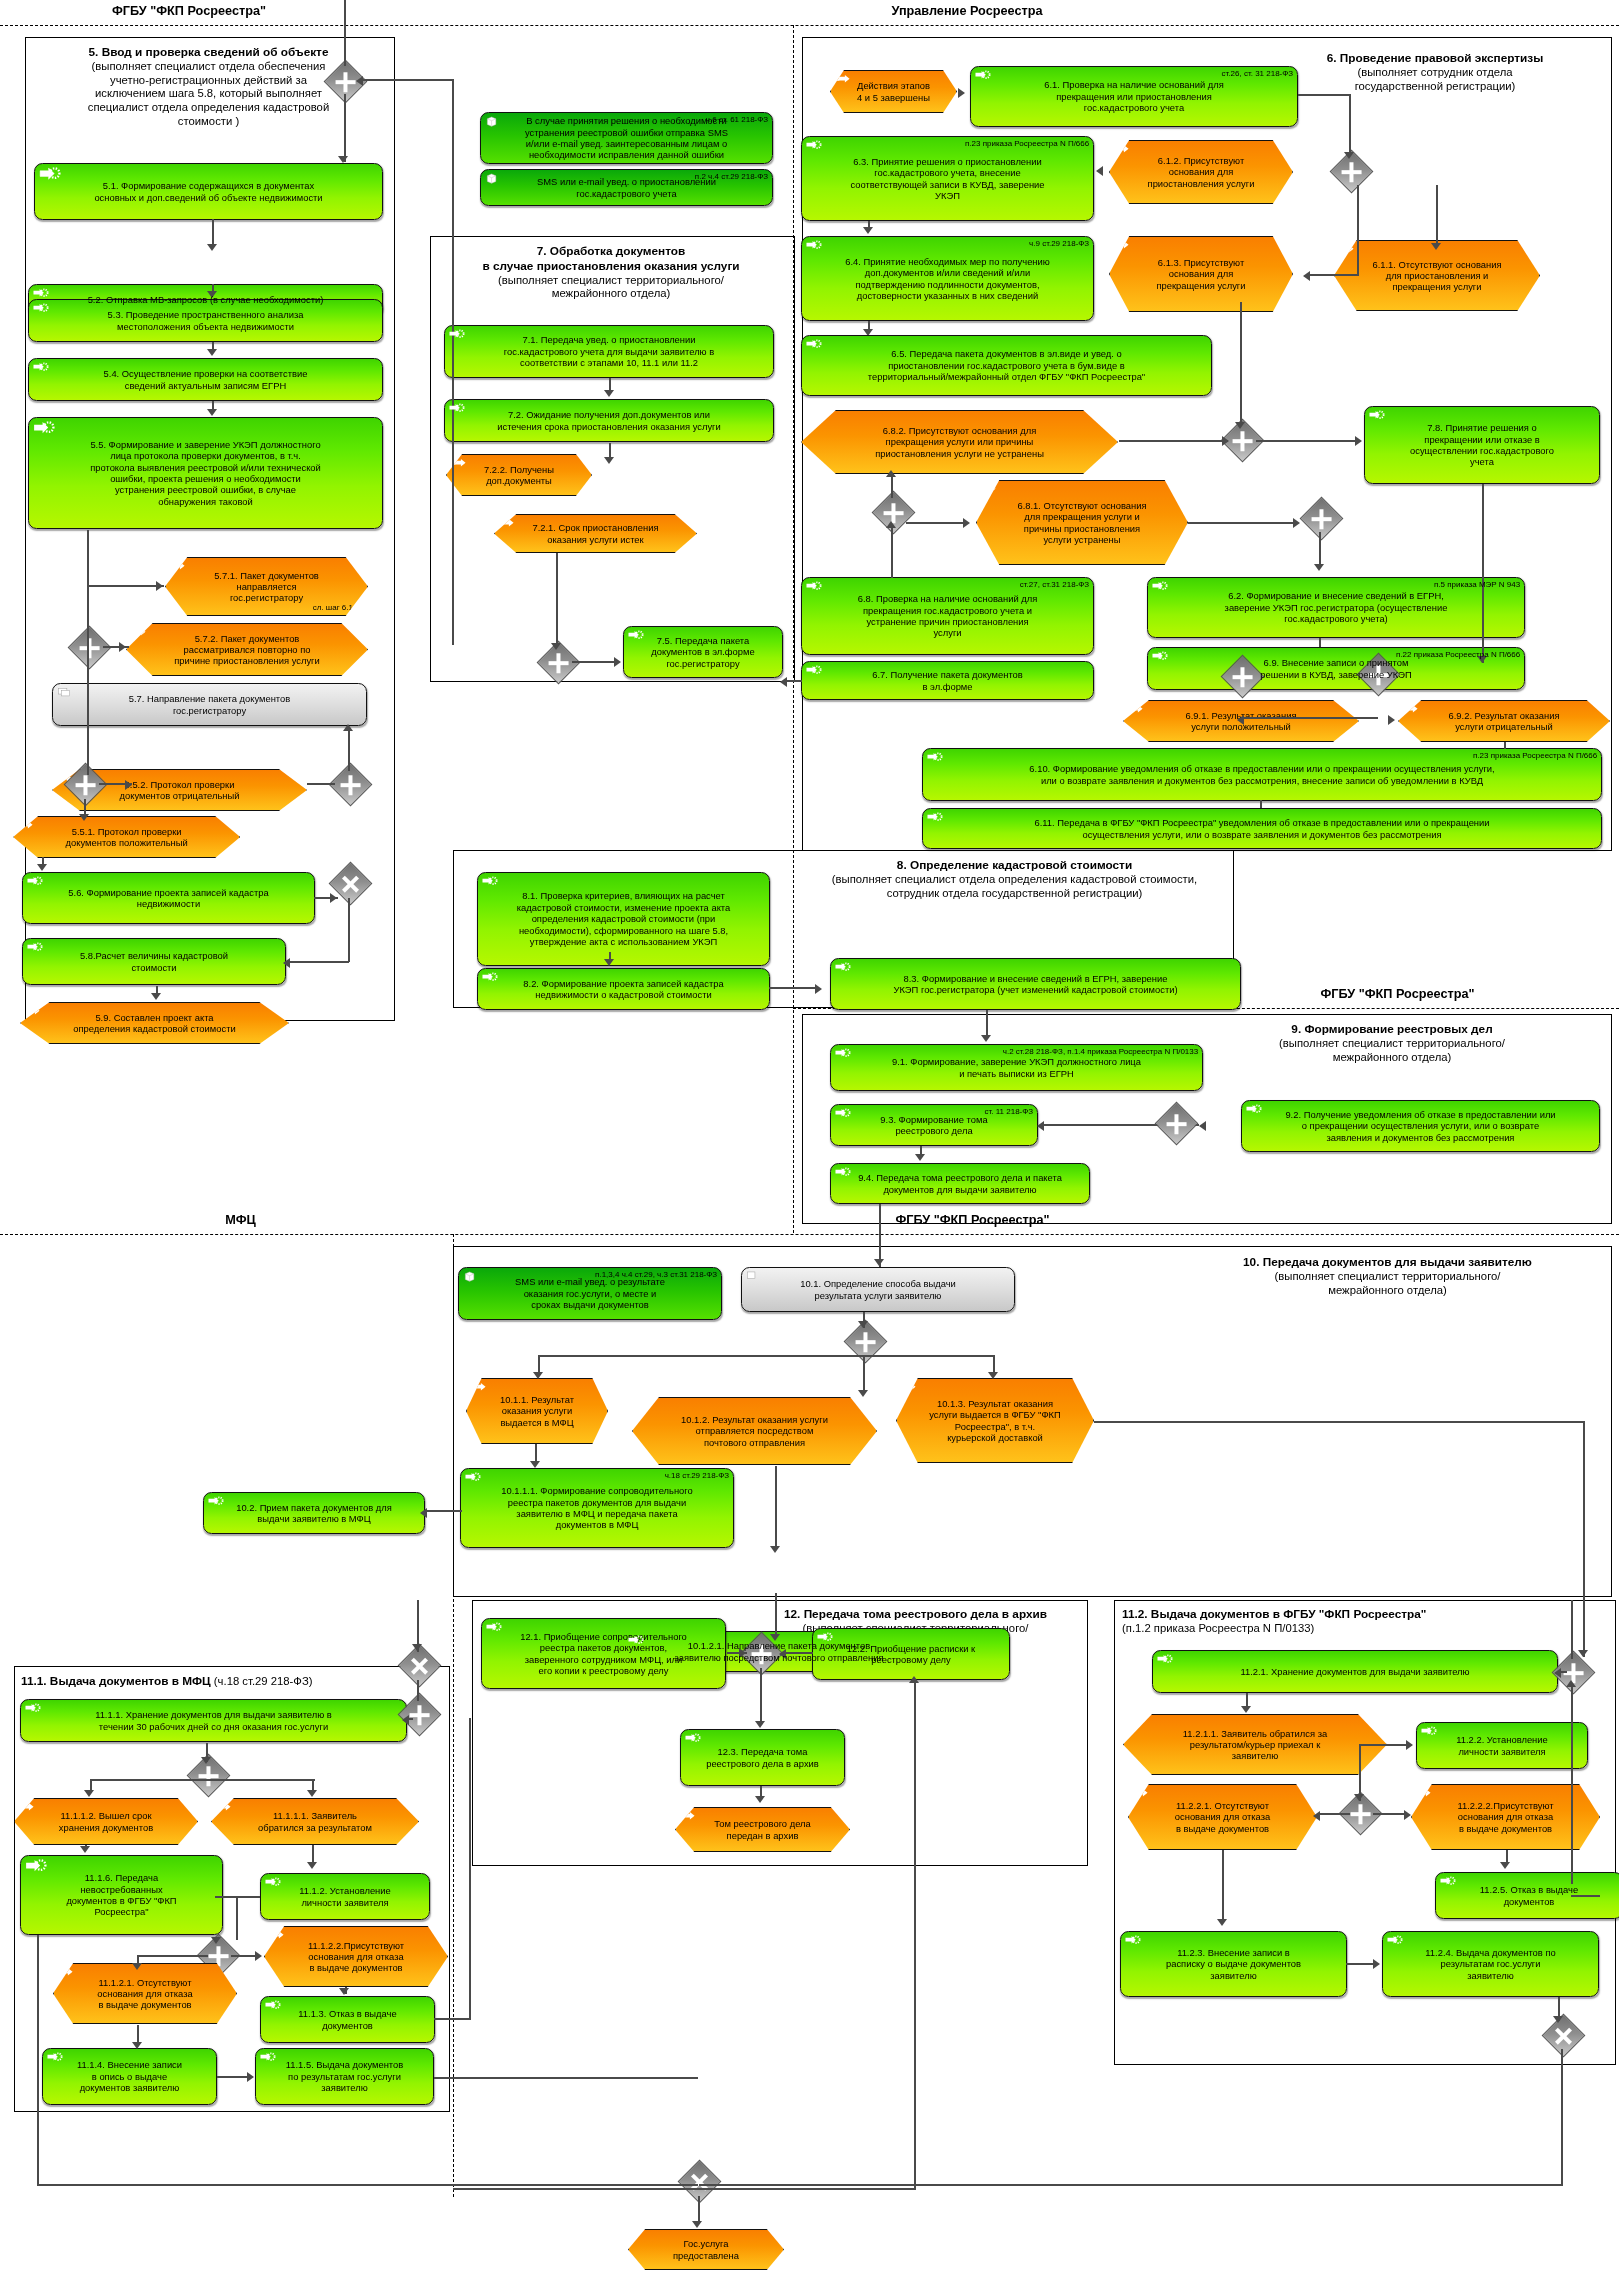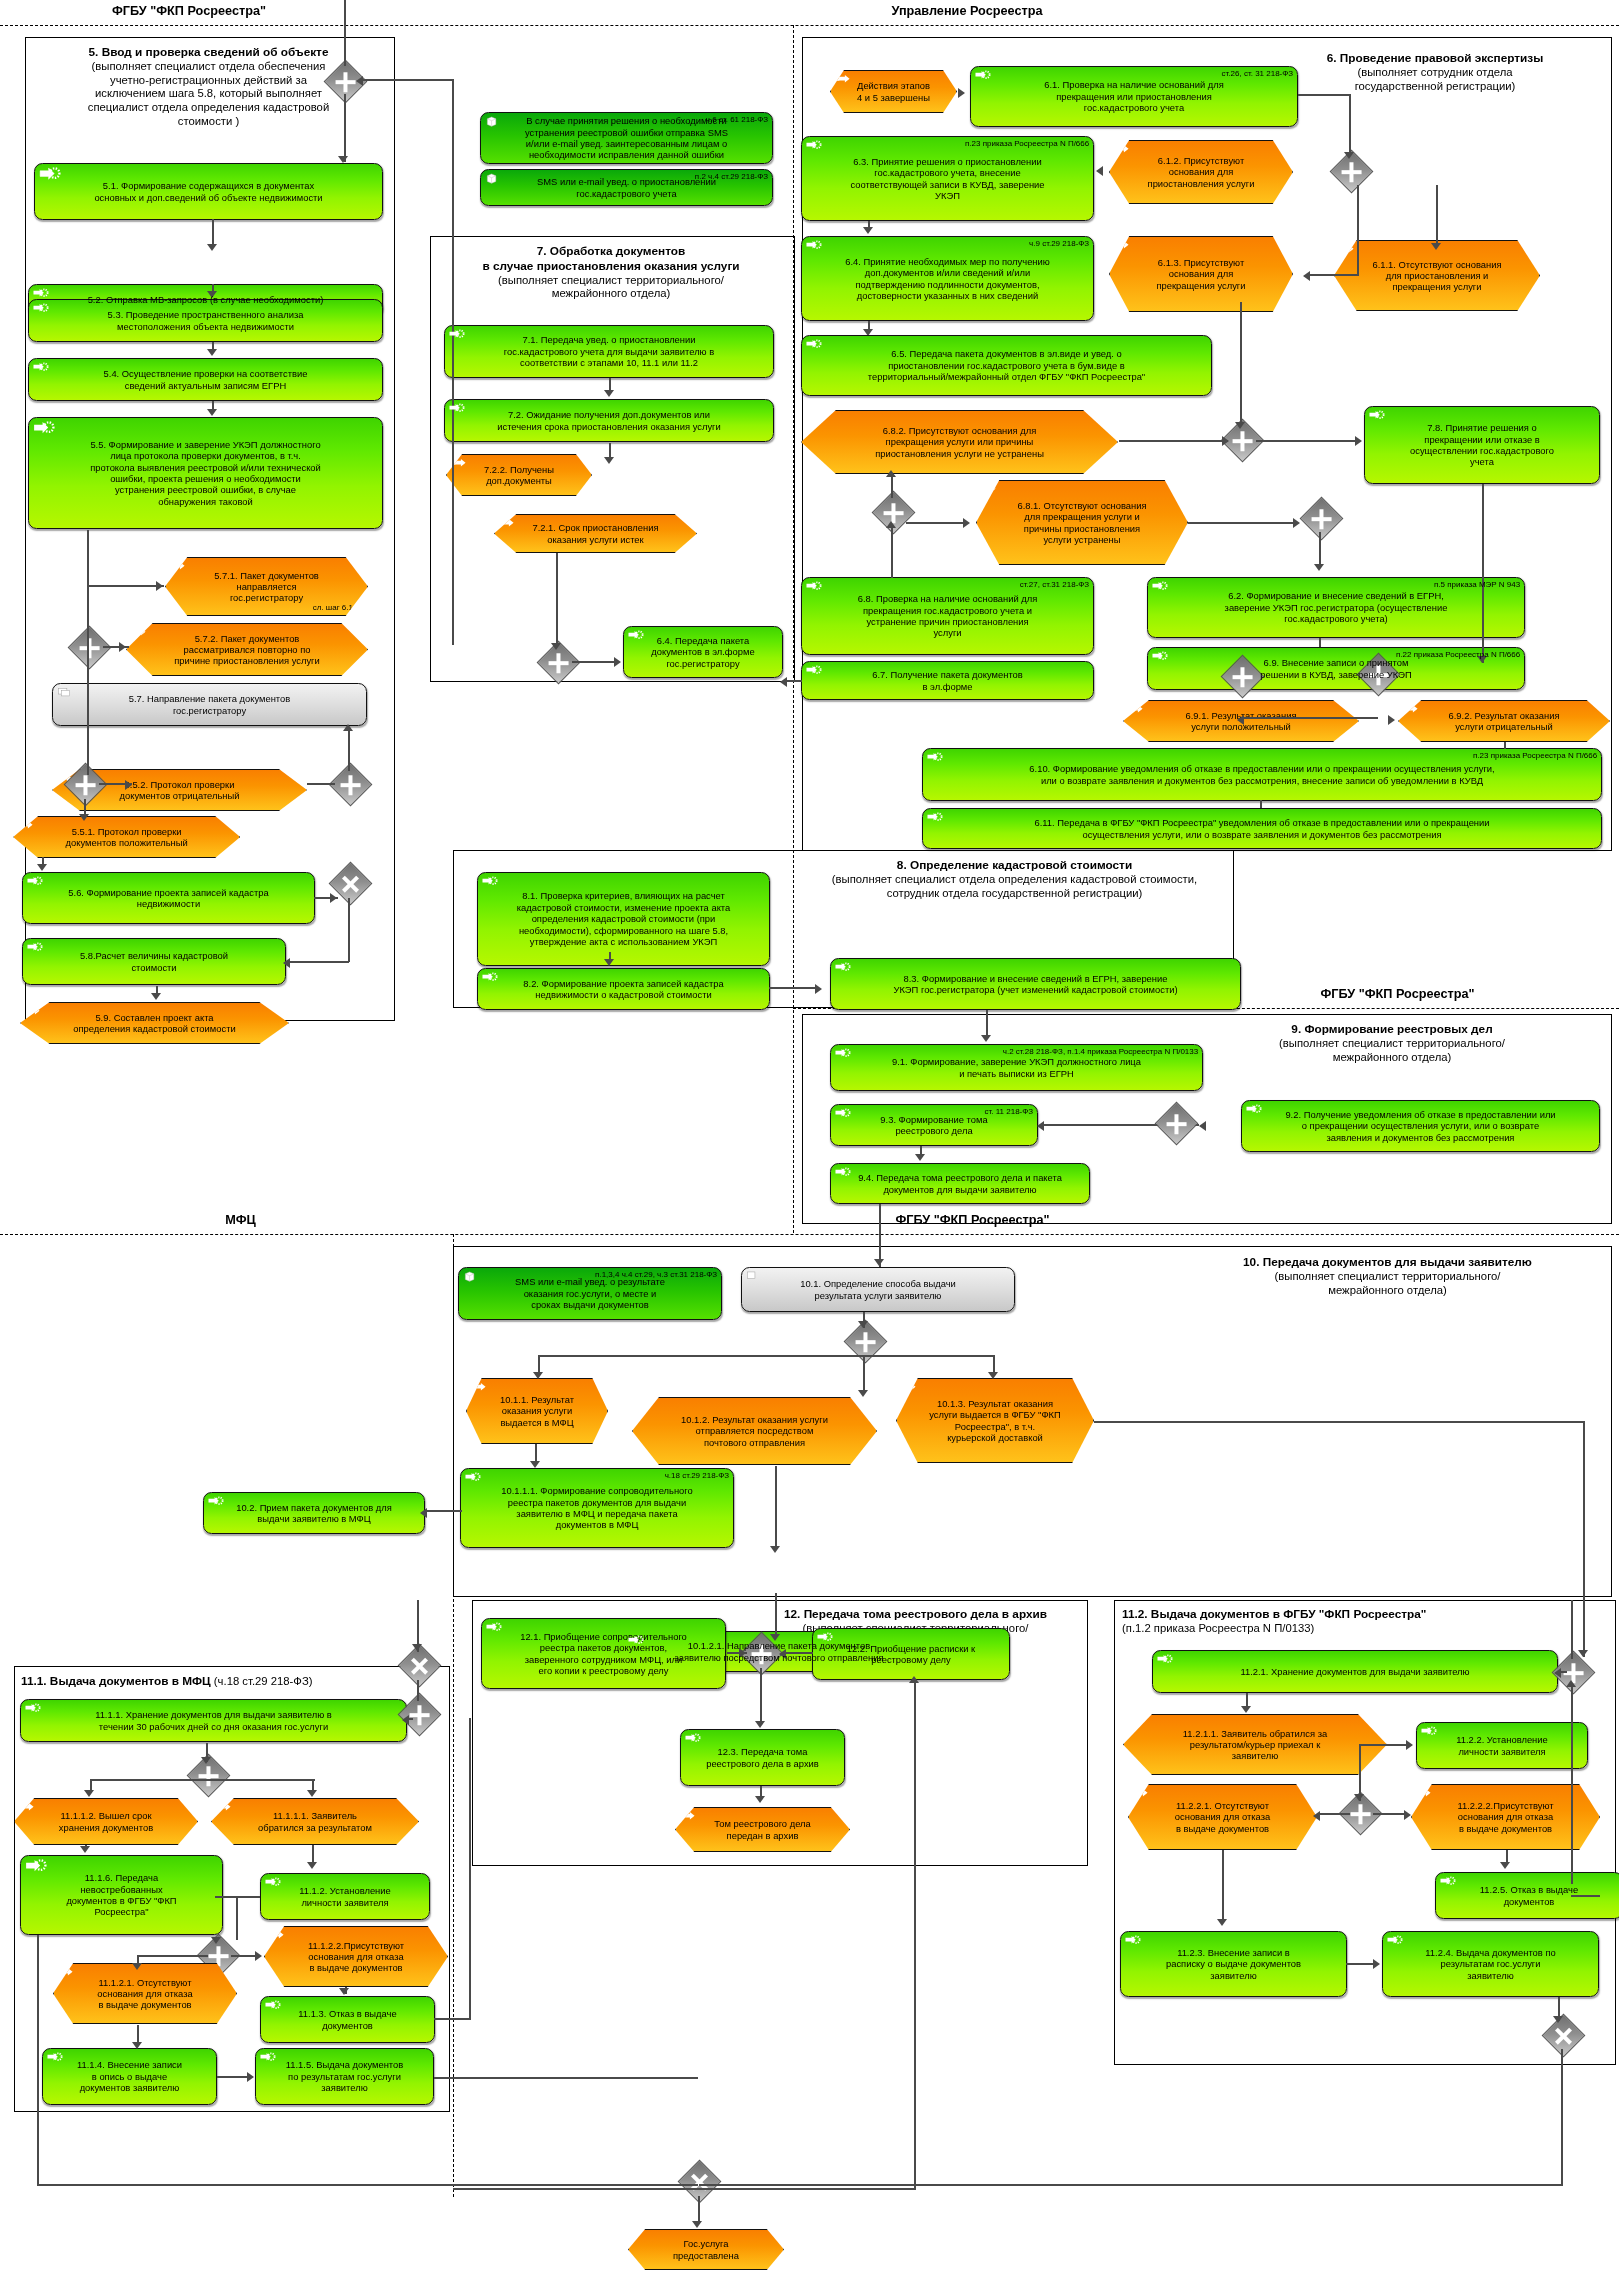--- a/index.html
+++ b/index.html
@@ -391,21 +391,21 @@
 оказания услуги истек</span>
   </div>
 
   <div class="task" style="left:623px;top:626px;width:160px;height:52px;">
     <span class="ico sm">
         <svg viewBox="0 0 34 20" width="16" height="9.4">
           <path d="M1 6 h13 l0 -4 l9 8 l-9 8 l0 -4 h-13 z" fill="#fff"></path>
           <circle cx="24" cy="10" r="7" fill="none" stroke="#fff" stroke-width="4" stroke-dasharray="2.5 2.5"></circle>
         </svg>
       </span>
-    <span class="txt">6.4. Передача пакета
+    <span class="txt">7.5. Передача пакета
 документов в эл.форме
 гос.регистратору</span>
   </div>
 
   <div class="ev" style="left:830px;top:70px;width:127px;height:43px;">
     <span class="ico sm">
         <svg viewBox="0 0 34 20" width="16" height="9.4">
           <circle cx="6" cy="10" r="5" fill="#fff"></circle>
           <path d="M9 6 h12 l0 -4 l10 8 l-10 8 l0 -4 h-12 z" fill="#fff"></path>
         </svg>

